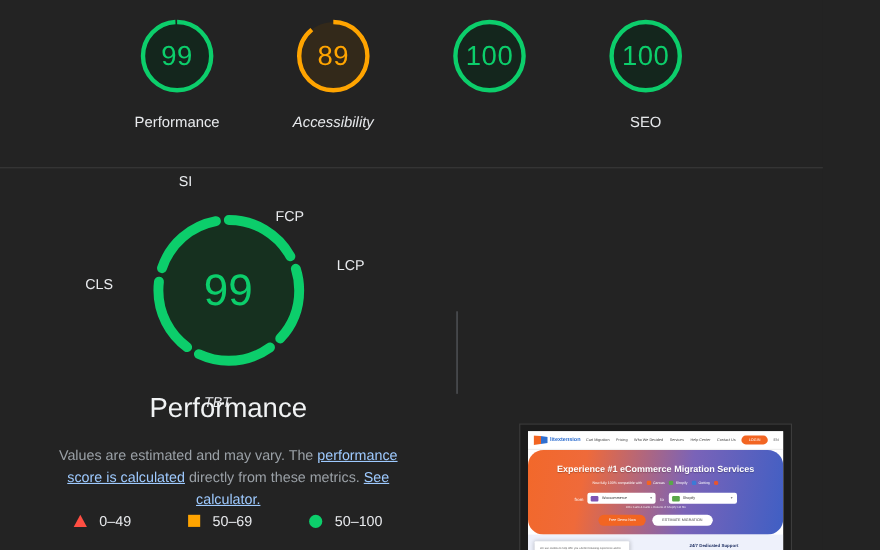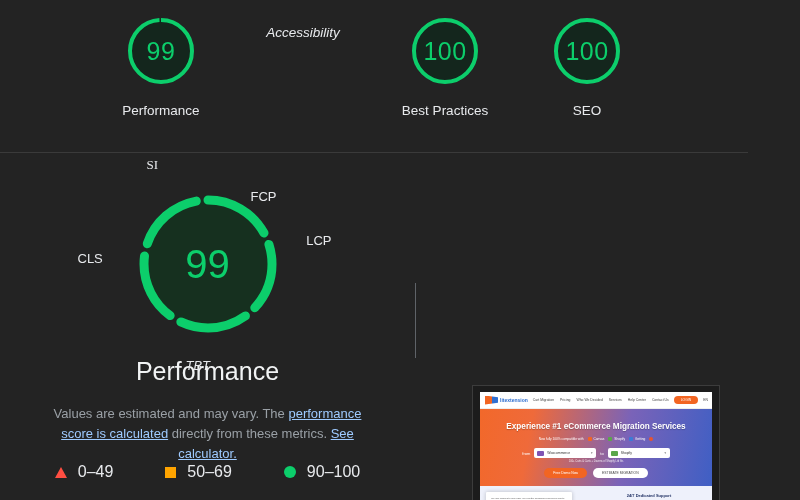--- a/index.html
+++ b/index.html
@@ -73,21 +73,21 @@
     position: absolute; inset: 0;
     display: flex; align-items: center; justify-content: center;
     font-size: 40px; color: #0cce6b;
   }
   .mlabel {
     position: absolute;
     font-size: 13px;
     color: #e8eaed;
     white-space: nowrap;
   }
-  .ml-si  { top: -22px; left: 24px; font-family: Liberation Serif, serif; }
+  .ml-si  { top: -22px; left: 40px; }
   .ml-fcp { top: -22px; right: 16px; margin-top: 32px; }
   .ml-lcp { top: 54px;  right: -39px; }
   .ml-tbt { bottom: -24px; left: 63px; font-style: italic; }
   .ml-cls { top: 72px;  left: -45px; }
 
   .perf-title {
     margin-top: 8px;
     font-size: 25px;
     color: #f1f3f4;
     font-weight: normal;
@@ -107,21 +107,21 @@
   }
 
   
   .legend {
     position: absolute;
     left: 0; bottom: 18px;
     width: 415px;
     display: flex;
     justify-content: center;
     gap: 52px;
-    font-size: 16px;
+    font-size: 13px;
     color: #e8eaed;
   }
   .legend-item { display: flex; align-items: center; gap: 11px; }
   .swatch-fail {
     width: 0; height: 0;
     border-left: 6px solid transparent;
     border-right: 6px solid transparent;
     border-bottom: 11px solid #ff4e42;
   }
   .swatch-avg { width: 11px; height: 11px; background: #ffa400; }
@@ -165,20 +165,21 @@
     font-size: 3.4px; color: #fff; background: #f26522;
     border-radius: 6px; padding: 2px 7px;
   }
   .t-globe { font-size: 3.4px; color: #444; }
 
   .t-hero {
     height: 77px;
     background: linear-gradient(100deg,#f2682a 0%, #ef6a3a 22%, #7a63b8 62%, #3f5fc4 100%);
     display: flex; flex-direction: column; align-items: center;
     padding-top: 13px;
+    border-radius: 14px;
   }
   .t-hero-title {
     font-size: 8.2px; color: #fff; font-weight: bold;
     text-shadow: 0 1px 1px rgba(0,0,0,.25);
   }
   .t-hero-sub {
     margin-top: 6px; display: flex; align-items: center; gap: 4px;
     font-size: 3.2px; color: #fff;
   }
   .t-chip { display: flex; align-items: center; gap: 2px; }
@@ -232,32 +233,38 @@
         <svg width="78" height="78" viewBox="0 0 78 78" aria-hidden="true">
           <circle cx="39" cy="39" r="31" fill="#14261d"></circle>
           <circle cx="39" cy="39" r="31" fill="none" stroke="#0cce6b" stroke-width="4" stroke-dasharray="192.9 194.8" stroke-linecap="butt"></circle>
         </svg>
         <div class="gauge-num">99</div>
       </div>
       <div class="gauge-label">Performance</div>
     </div>
 
     <div class="gauge-cell g-avg">
+      <div class="gauge-ring">
+        <svg width="78" height="78" viewBox="0 0 78 78" aria-hidden="true">
+          <circle cx="39" cy="39" r="31" fill="#33291a"></circle>
+          <circle cx="39" cy="39" r="31" fill="none" stroke="#ffa400" stroke-width="4" stroke-dasharray="173.4 194.8" stroke-linecap="butt"></circle>
+        </svg>
+        <div class="gauge-num">89</div>
+      </div>
       <div class="gauge-label">Accessibility</div>
     </div>
 
     <div class="gauge-cell g-pass">
       <div class="gauge-ring">
         <svg width="78" height="78" viewBox="0 0 78 78" aria-hidden="true">
           <circle cx="39" cy="39" r="31" fill="#14261d"></circle>
           <circle cx="39" cy="39" r="31" fill="none" stroke="#0cce6b" stroke-width="4" stroke-dasharray="194.8 0" stroke-linecap="butt"></circle>
         </svg>
         <div class="gauge-num">100</div>
       </div>
-      <div class="gauge-label">Best Practices</div>
     </div>
 
     <div class="gauge-cell g-pass">
       <div class="gauge-ring">
         <svg width="78" height="78" viewBox="0 0 78 78" aria-hidden="true">
           <circle cx="39" cy="39" r="31" fill="#14261d"></circle>
           <circle cx="39" cy="39" r="31" fill="none" stroke="#0cce6b" stroke-width="4" stroke-dasharray="194.8 0" stroke-linecap="butt"></circle>
         </svg>
         <div class="gauge-num">100</div>
       </div>
@@ -299,21 +306,21 @@
         <div class="legend-item">
           <span class="swatch-fail"></span>
           <span>0–49</span>
         </div>
         <div class="legend-item">
           <span class="swatch-avg"></span>
           <span>50–69</span>
         </div>
         <div class="legend-item">
           <span class="swatch-pass"></span>
-          <span>90–100</span>
+          <span>50–100</span>
         </div>
       </div>
     </div>
 
     <div class="divider"></div>
 
     <div class="thumb-wrap">
       <div class="thumb">
 
         <div class="t-nav">

